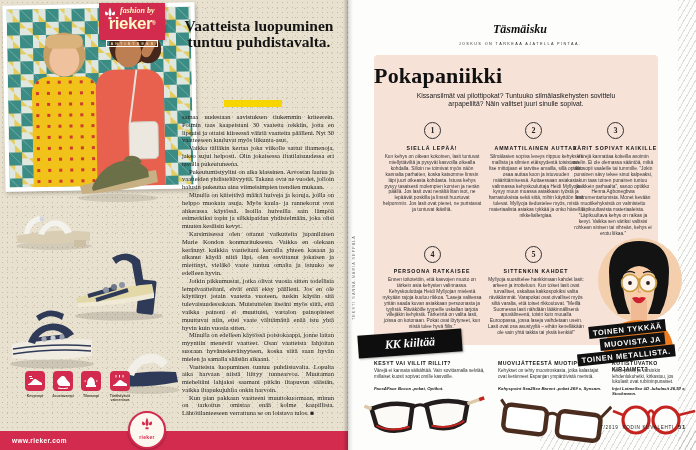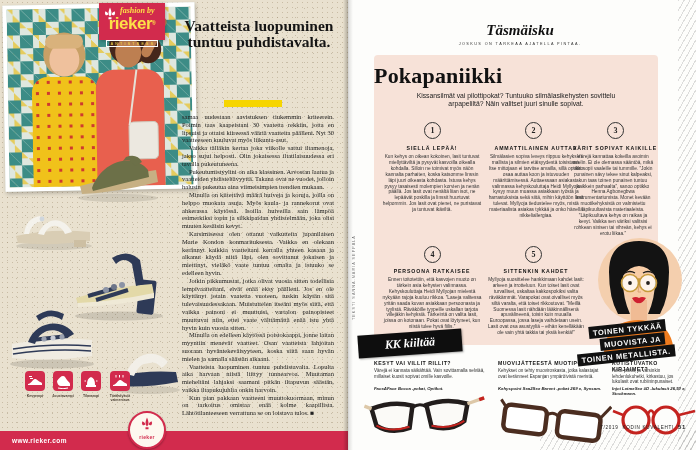--- a/index.html
+++ b/index.html
@@ -12,42 +12,42 @@
                      radial-gradient(rgba(110,95,65,.28) .5px,transparent .7px);
     background-size:5px 5px,9px 9px;background-position:0 0,3px 4px;}
   .photo{background-color:#dfe7df;
     background-image:
       linear-gradient(45deg,#3c8c86 25%,transparent 25%,transparent 75%,#3c8c86 75%),
       linear-gradient(45deg,#3c8c86 25%,transparent 25%,transparent 75%,#3c8c86 75%),
       linear-gradient(45deg,rgba(231,197,60,.8) 25%,transparent 25%,transparent 75%,rgba(231,197,60,.8) 75%);
     background-size:26px 26px,26px 26px,26px 26px;
     background-position:0 0,13px 13px,6px 19px;
     border:4px solid #fff;box-shadow:1px 2px 4px rgba(0,0,0,.25);transform:rotate(-1deg);overflow:hidden;}
-  .logo-box{background:#d22b4d;color:#fde047;box-shadow:1px 1px 3px rgba(0,0,0,.25);}
+  .logo-box{background:#d22b4d;color:#fef9c3;box-shadow:1px 1px 3px rgba(0,0,0,.25);}
   .logo-script{font-family:"Liberation Serif",serif;font-style:italic;font-weight:bold;font-size:8px;}
   .logo-name{font-family:"Liberation Sans",sans-serif;font-weight:bold;font-size:17px;letter-spacing:-.5px;line-height:15px;}
   .logo-sub{font-size:3.6px;letter-spacing:2.2px;border:1px solid #fff;padding:1px 2px 0 4px;display:inline-block;}
   .ad-headline{font-family:"Liberation Serif",serif;font-weight:bold;font-size:15.5px;line-height:16px;
     text-align:center;color:#151515;}
   .ad-body{font-family:"Liberation Serif",serif;font-size:6.5px;line-height:7.8px;color:#222;text-align:justify;}
   .ad-body p{margin:0;text-indent:7px;}
   .ad-body p:first-child{text-indent:0;}
   .feat-square{background:#d22b4d;border-radius:4px;}
   .feat-label{font-size:3.5px;font-weight:bold;color:#4a3f33;text-align:center;line-height:4.2px;}
   .red-bar{background:#d22b4d;}
   .site{color:#fff;font-weight:bold;font-size:6.5px;letter-spacing:.4px;}
   .badge{background:#fdf8ef;border:2px solid #d22b4d;border-radius:50%;text-align:center;
          box-shadow:0 1px 2px rgba(0,0,0,.3);}
   .badge-name{color:#d22b4d;font-weight:bold;font-size:5px;letter-spacing:.3px;}
   
   .gutter{background:linear-gradient(to right,rgba(0,0,0,0) 0%,rgba(0,0,0,.22) 45%,rgba(0,0,0,.10) 60%,rgba(0,0,0,0) 100%);}
   
   .rp{background:#fdfdfb;}
   .hatch{background:repeating-linear-gradient(120deg,rgba(0,0,0,.13) 0 1px,transparent 1px 5px);}
-  .kicker-title{font-family:"Liberation Serif",serif;font-style:italic;font-weight:bold;font-size:15px;color:#111;text-align:center;}
+  .kicker-title{font-family:"Liberation Serif",serif;font-style:italic;font-weight:bold;font-size:12px;color:#111;text-align:center;}
   .kicker-sub{font-size:3.8px;letter-spacing:1.4px;color:#333;text-align:center;}
   .panel{background:#f7e2d8;border-radius:4px;}
   .art-title{font-family:"Liberation Serif",serif;font-weight:bold;font-size:22px;color:#111;letter-spacing:.2px;}
   .art-intro{font-size:6.8px;line-height:8.2px;color:#222;text-align:center;}
   .num-circle{width:15px;height:15px;border:1px solid #333;border-radius:50%;
     font-family:"Liberation Serif",serif;font-weight:bold;font-size:8px;line-height:15px;text-align:center;color:#222;background:transparent;}
   .step-h{font-size:5.2px;font-weight:bold;letter-spacing:.9px;text-align:center;color:#111;}
   .step-t{font-size:4.8px;line-height:5.9px;text-align:center;color:#333;}
   .kk-tag{background:#0e0e0e;color:#fff;text-align:center;font-family:"Liberation Serif",serif;
     font-style:italic;font-weight:bold;font-size:12px;line-height:23px;transform:rotate(-4deg);box-shadow:1px 1px 2px rgba(0,0,0,.3);}

